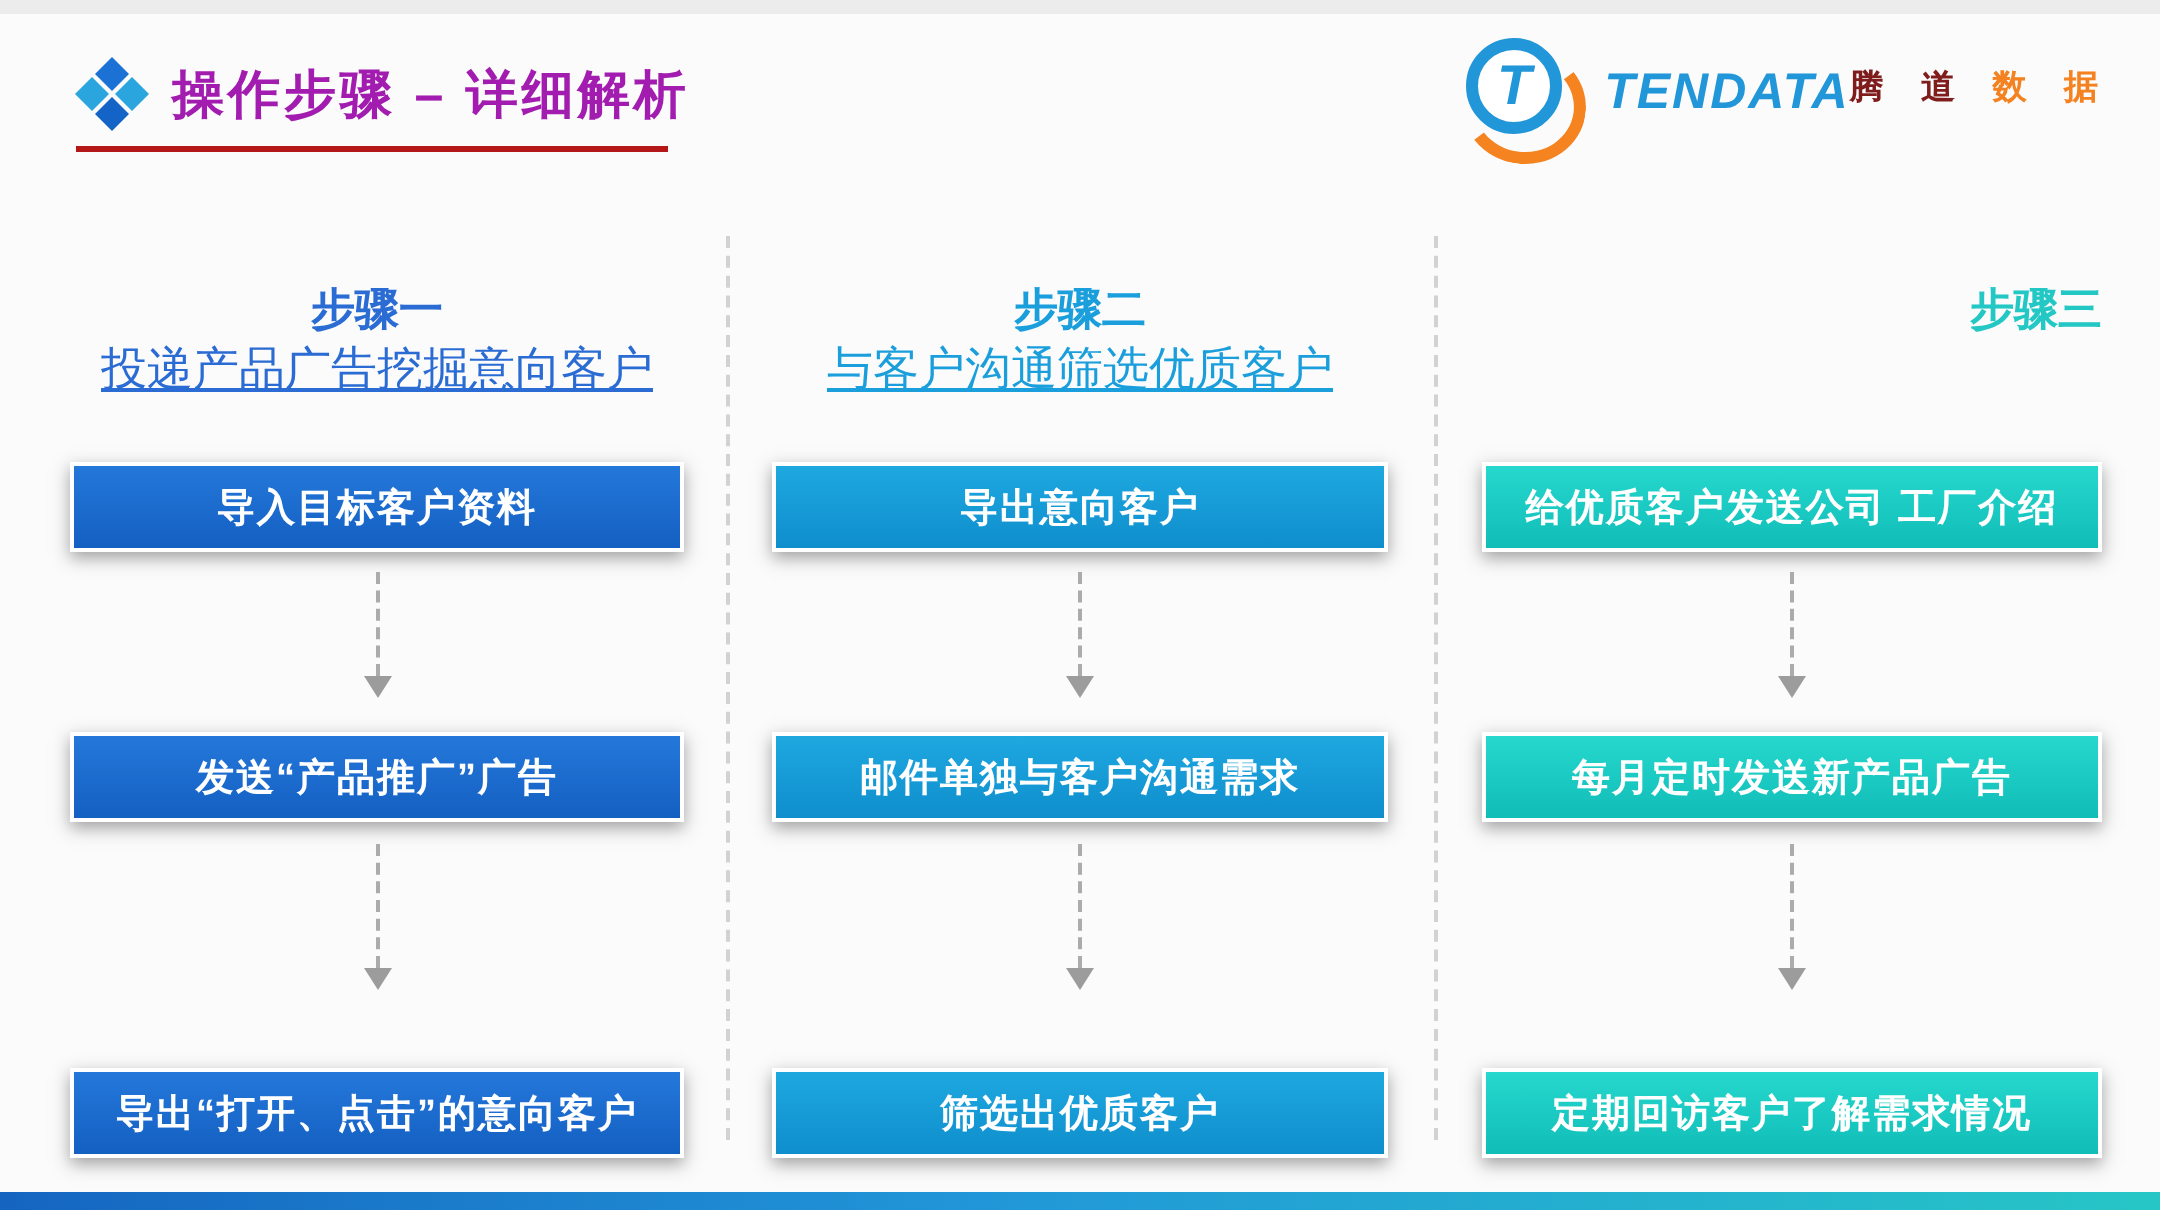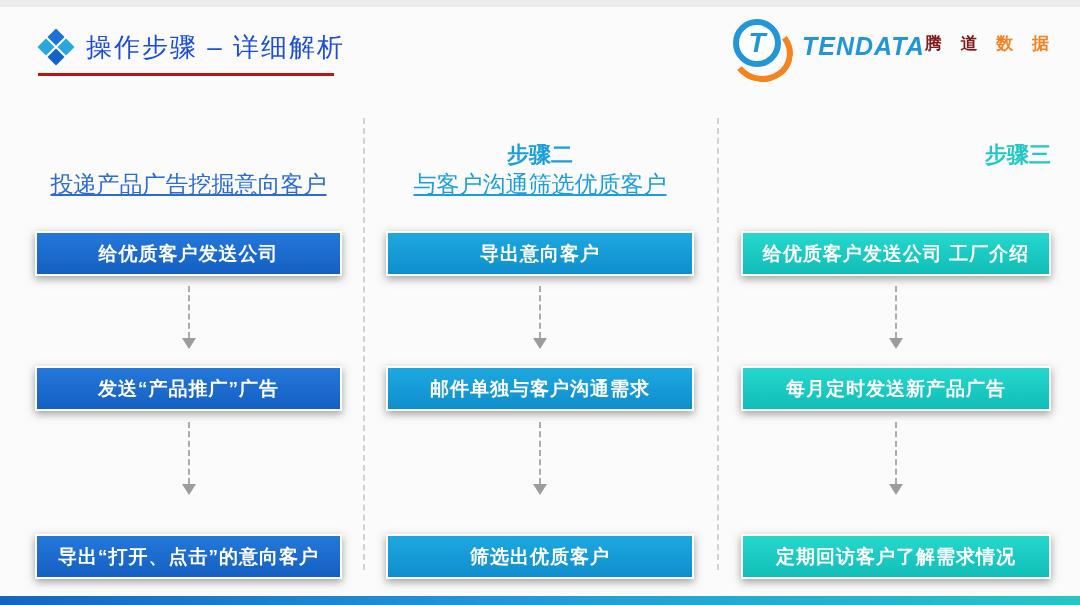--- a/index.html
+++ b/index.html
@@ -12,21 +12,21 @@
 
   
   .diamond-icon{position:absolute;left:38px;top:30px;width:36px;height:36px;}
   .diamond-icon .tile{position:absolute;width:12px;height:12px;transform:rotate(45deg);}
   .tile.t{left:12px;top:1px;background:#1c72d4;}
   .tile.l{left:2px;top:11px;background:#2aa5de;}
   .tile.r{left:22px;top:11px;background:#2aa5de;}
   .tile.b{left:12px;top:21px;background:#1464c8;}
   .page-title{
     position:absolute;left:86px;top:30px;
-    font-size:26px;font-weight:normal;color:#1d4ed8;letter-spacing:2px;white-space:nowrap;
+    font-size:26px;font-weight:bold;color:#a21caf;letter-spacing:2px;white-space:nowrap;
   }
   .title-underline{position:absolute;left:38px;top:73px;width:296px;height:3px;background:#b41717;}
 
   
   .logo{position:absolute;right:24px;top:16px;display:flex;align-items:center;gap:8px;}
   .logo-mark{position:relative;width:64px;height:60px;}
   .logo-ring{
     position:absolute;left:3px;top:3px;width:36px;height:36px;background:#fff;
     border:6px solid #2196d8;border-radius:50%;
     display:flex;align-items:center;justify-content:center;
@@ -105,22 +105,23 @@
   <div class="logo-text">
     <span class="logo-en">TENDATA</span>
     <span class="logo-cn"><span class="cn-blue">腾 道</span> <span class="cn-orange">数 据</span></span>
   </div>
 </div>
 
 <div class="vsep s1"></div>
 <div class="vsep s2"></div>
 
 <div class="col col1">
+  <div class="step-label">步骤一</div>
   <div class="col-subtitle">投递产品广告挖掘意向客户</div>
-  <div class="fbox r1">给优质客户发送公司</div>
+  <div class="fbox r1">导入目标客户资料</div>
   <div class="arrow a1">
     <div class="shaft"></div>
     <div class="head"></div>
   </div>
   <div class="fbox r2">发送“产品推广”广告</div>
   <div class="arrow a2">
     <div class="shaft"></div>
     <div class="head"></div>
   </div>
   <div class="fbox r3">导出“打开、点击”的意向客户</div>

